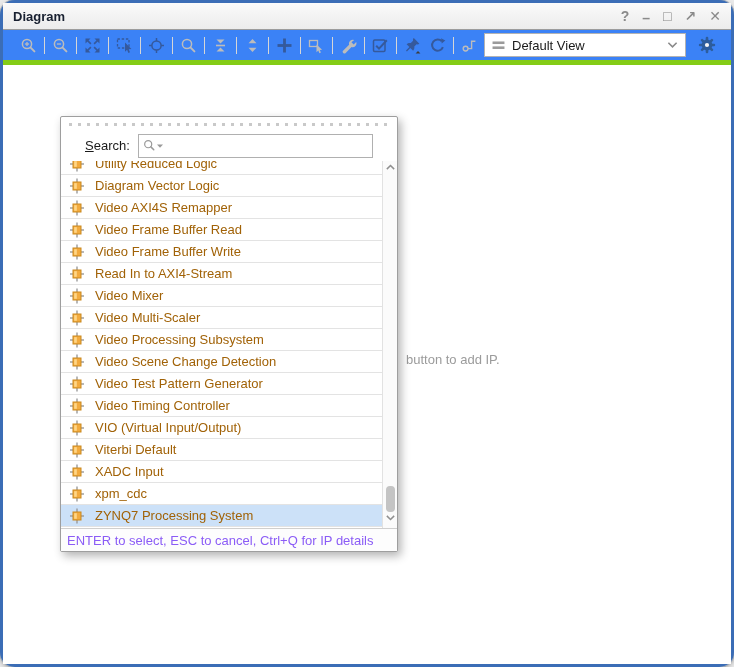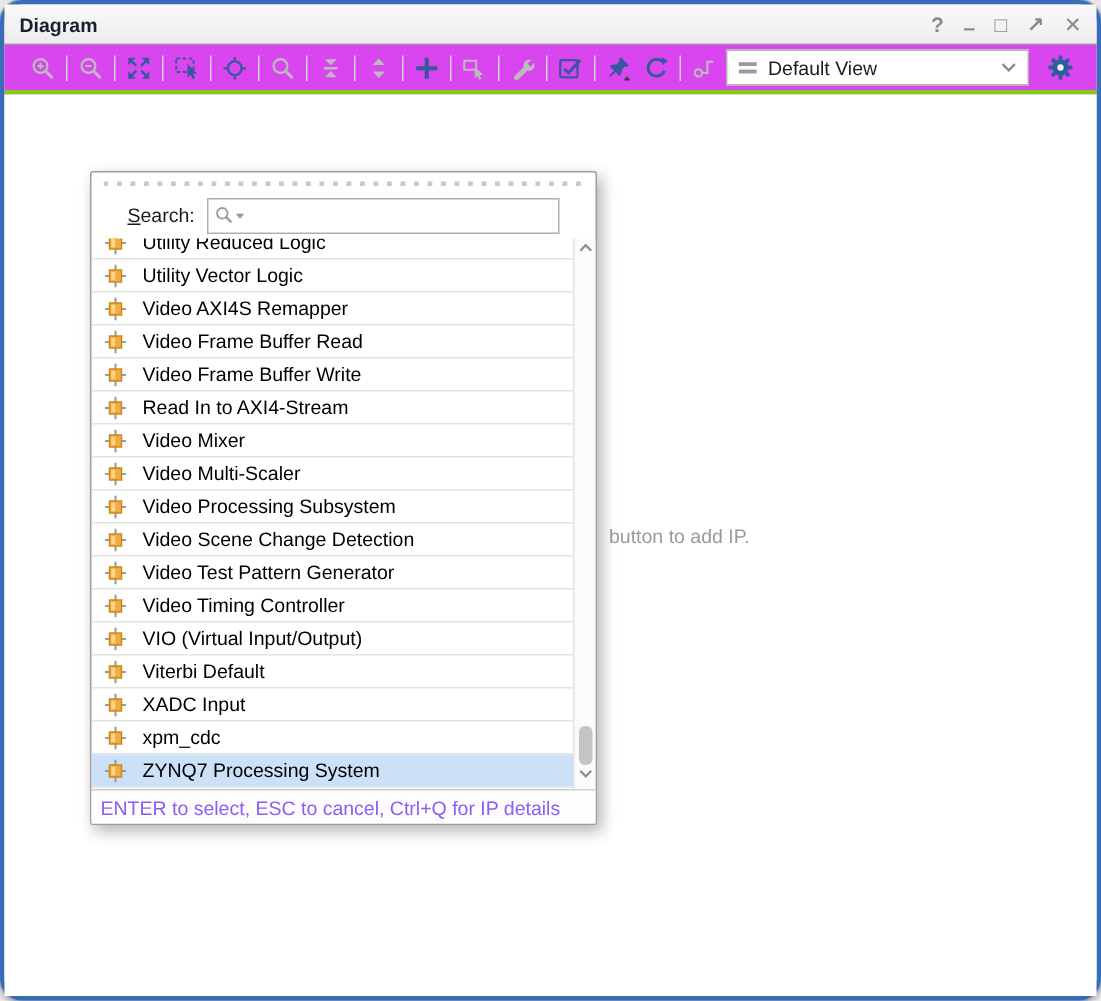--- a/index.html
+++ b/index.html
@@ -7,22 +7,22 @@
   .window{position:absolute;inset:0;border:3px solid #3b6db6;border-radius:15px;
     box-shadow:0 0 0 1px #9aa7b8, 0 2px 5px rgba(0,0,0,.35);background:#fff;display:flex;flex-direction:column;box-sizing:border-box;}
   
   .titlebar{height:26px;flex:0 0 26px;display:flex;align-items:center;padding:0 10px;
     background:linear-gradient(#fafafa,#ececec);border-bottom:1px solid #9c9c9c;}
   .title{font-size:13px;font-weight:bold;color:#182030;}
   .win-controls{margin-left:auto;display:flex;align-items:center;gap:13px;}
   .win-btn{color:#8a8a8a;font-size:14px;font-weight:bold;cursor:default;line-height:1;}
   .win-btn.low{transform:translateY(2px);}
   
-  .toolbar{height:30px;flex:0 0 30px;display:flex;align-items:center;background:#d946ef;
-    border-bottom:3px solid #84cc16;padding:0 12px 0 13px;}
+  .toolbar{height:30px;flex:0 0 30px;display:flex;align-items:center;background:#3b82f6;
+    border-bottom:5px solid #84cc16;padding:0 12px 0 13px;}
   .tb-icons{display:flex;align-items:center;}
   .tb-btn{width:25px;height:24px;display:flex;align-items:center;justify-content:center;background:none;border:0;padding:0;}
   .tb-btn svg{width:17px;height:17px;display:block;}
   .sep{width:1px;height:17px;background:#d6d6d6;margin:0 3px;}
   .view-select{margin-left:auto;width:186px;height:22px;background:#fff;border:1px solid #b3b3b3;
     display:flex;align-items:center;gap:7px;padding:0 7px;box-sizing:content-box;}
   .vs-ico svg{width:13px;height:11px;display:block;}
   .vs-label{font-size:13px;color:#1a1a1a;flex:1;}
   .vs-chev svg{width:11px;height:8px;display:block;}
   .gear-btn{background:none;border:0;padding:0;margin-left:9px;width:24px;height:24px;display:flex;align-items:center;justify-content:center;}
@@ -41,21 +41,21 @@
   .search-label{font-size:13px;color:#1a1a1a;}
   .ul{text-decoration:underline;}
   .search-box{position:relative;flex:1;height:22px;border:1px solid #b0b0b0;background:#fff;display:flex;align-items:center;}
   .mag{position:absolute;left:4px;top:4px;}
   .mag svg{width:13px;height:13px;display:block;}
   .mag-caret{position:absolute;left:18px;top:9px;}
   .mag-caret svg{width:6px;height:4px;display:block;}
   .search-input{border:0;outline:none;background:transparent;width:100%;height:100%;padding:0 4px 0 27px;font-size:13px;font-family:inherit;}
   .list{position:relative;flex:1;overflow:hidden;}
   .rows{margin-right:15px;}
-  .row{height:22px;display:flex;align-items:center;gap:10px;padding-left:8px;border-bottom:1px solid #e3e3e3;box-sizing:border-box;font-size:13px;color:#000000;white-space:nowrap;}
+  .row{height:22px;display:flex;align-items:center;gap:10px;padding-left:8px;border-bottom:1px solid #e3e3e3;box-sizing:border-box;font-size:13px;color:#a16207;white-space:nowrap;}
   .row:first-child{margin-top:-8px;}
   .row.selected{background:#cce1f8;}
   .ip-ico svg{width:16px;height:16px;display:block;}
   
   .sb{position:absolute;top:0;right:0;bottom:0;width:15px;background:#fbfbfb;border-left:1px solid #e2e2e2;box-sizing:border-box;}
   .sb-up{position:absolute;top:2px;left:1px;right:0;height:12px;display:flex;justify-content:center;}
   .sb-down{position:absolute;bottom:2px;left:1px;right:0;height:12px;display:flex;justify-content:center;}
   .sb-up svg,.sb-down svg{width:11px;height:8px;display:block;}
   .sb-thumb{position:absolute;left:3px;right:2px;bottom:16px;height:26px;background:#c4c4c4;border-radius:4px;}
   .statusbar{height:22px;flex:0 0 22px;border-top:1px solid #cfcfcf;background:#fdfdfd;display:flex;align-items:center;padding:0 6px;
@@ -302,21 +302,21 @@
   <div class="row">
     <span class="ip-ico">
                 <svg viewBox="0 0 16 16">
                   <line x1="8" y1="0.5" x2="8" y2="15.5" stroke="#9a9a9a" stroke-width="1.4"></line>
                   <line x1="1" y1="8" x2="4.5" y2="8" stroke="#9a9a9a" stroke-width="1.4"></line>
                   <line x1="11.5" y1="8" x2="15" y2="8" stroke="#9a9a9a" stroke-width="1.4"></line>
                   <rect x="4" y="4" width="8" height="8" fill="#f3ab3f" stroke="#c9881f" stroke-width="1"></rect>
                   <rect x="5.2" y="5.2" width="2.6" height="5.6" fill="#ffd687"></rect>
                 </svg>
               </span>
-    <span class="row-label">Utility Vector Logic</span>
+    <span class="row-label">Diagram Vector Logic</span>
   </div>
 
   <div class="row">
     <span class="ip-ico">
                 <svg viewBox="0 0 16 16">
                   <line x1="8" y1="0.5" x2="8" y2="15.5" stroke="#9a9a9a" stroke-width="1.4"></line>
                   <line x1="1" y1="8" x2="4.5" y2="8" stroke="#9a9a9a" stroke-width="1.4"></line>
                   <line x1="11.5" y1="8" x2="15" y2="8" stroke="#9a9a9a" stroke-width="1.4"></line>
                   <rect x="4" y="4" width="8" height="8" fill="#f3ab3f" stroke="#c9881f" stroke-width="1"></rect>
                   <rect x="5.2" y="5.2" width="2.6" height="5.6" fill="#ffd687"></rect>

